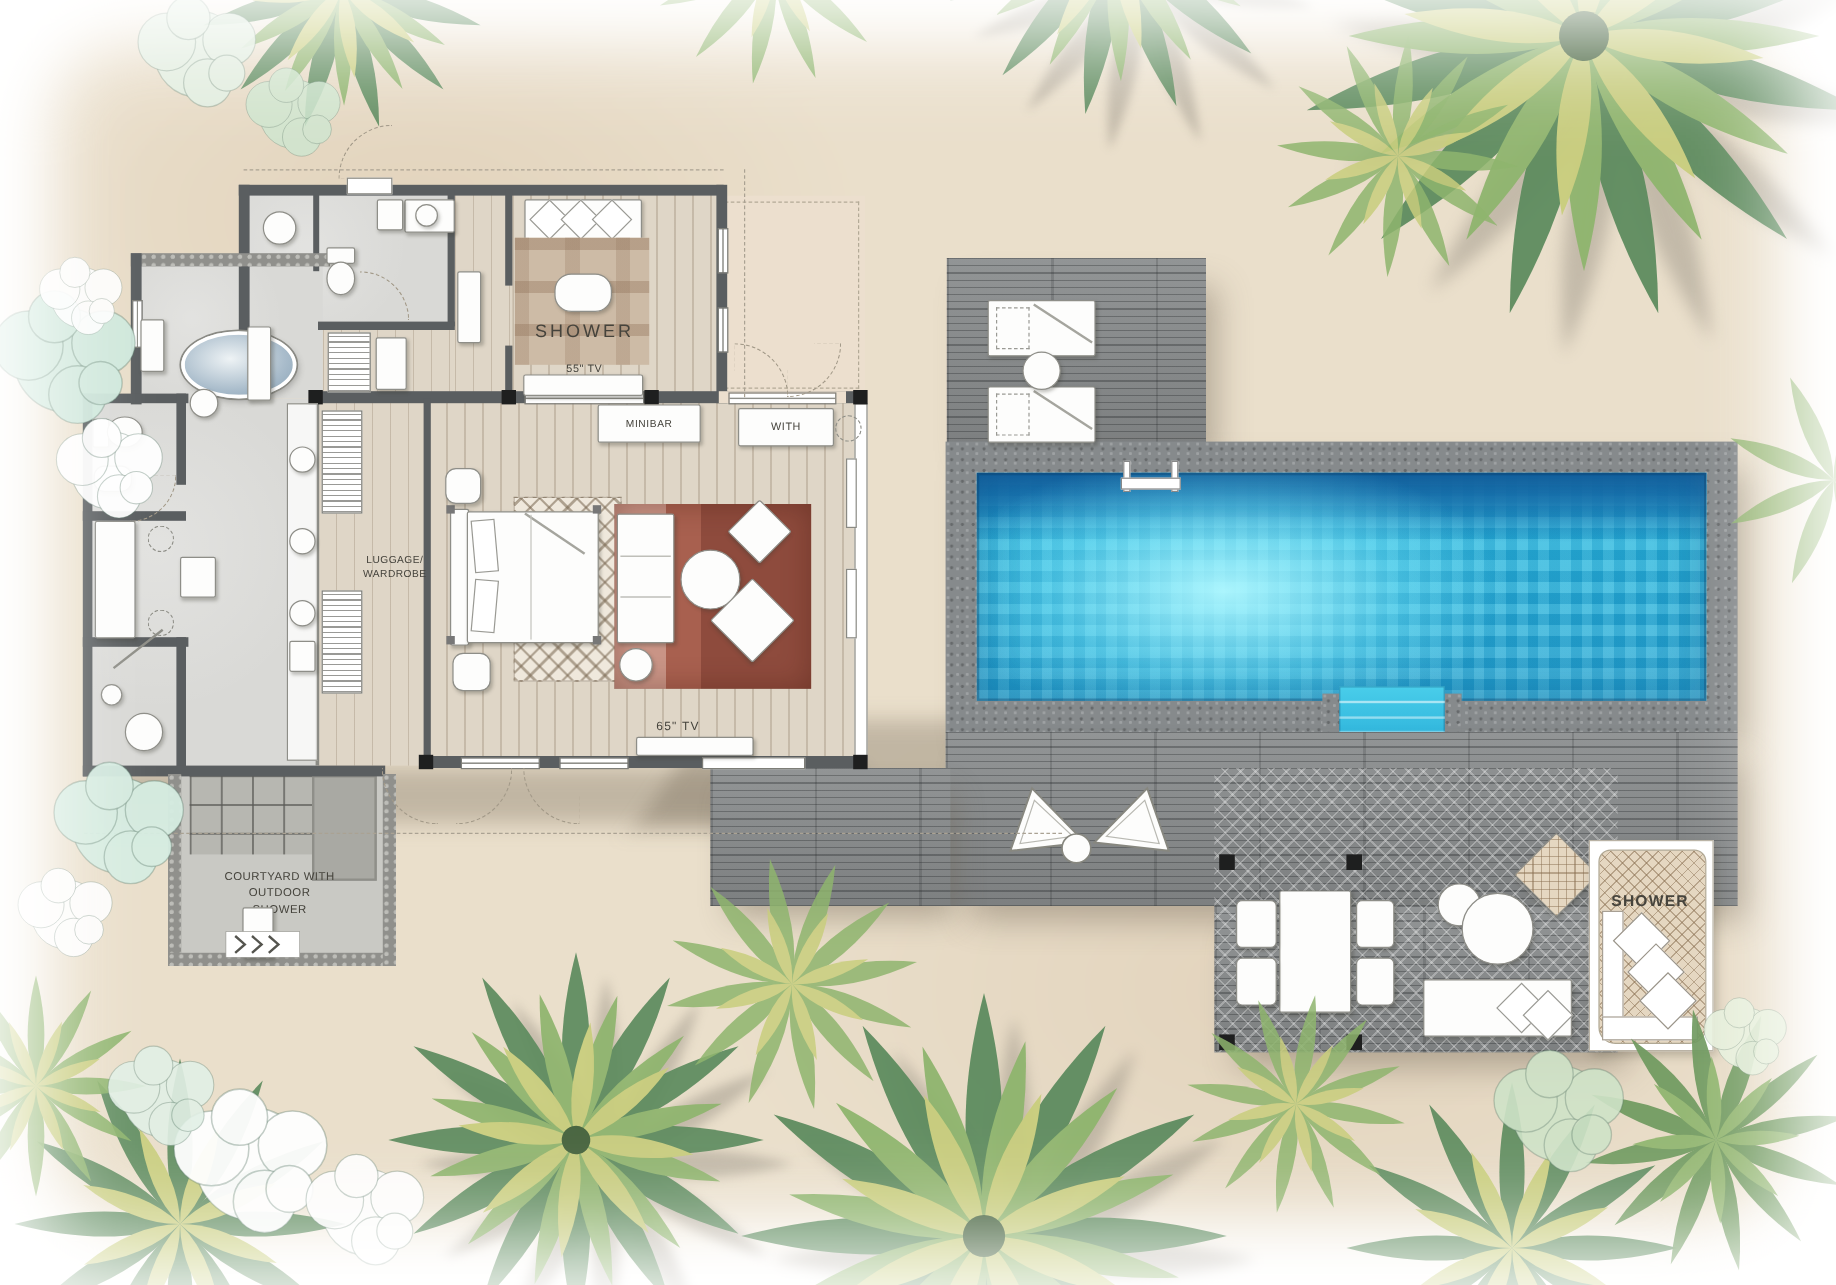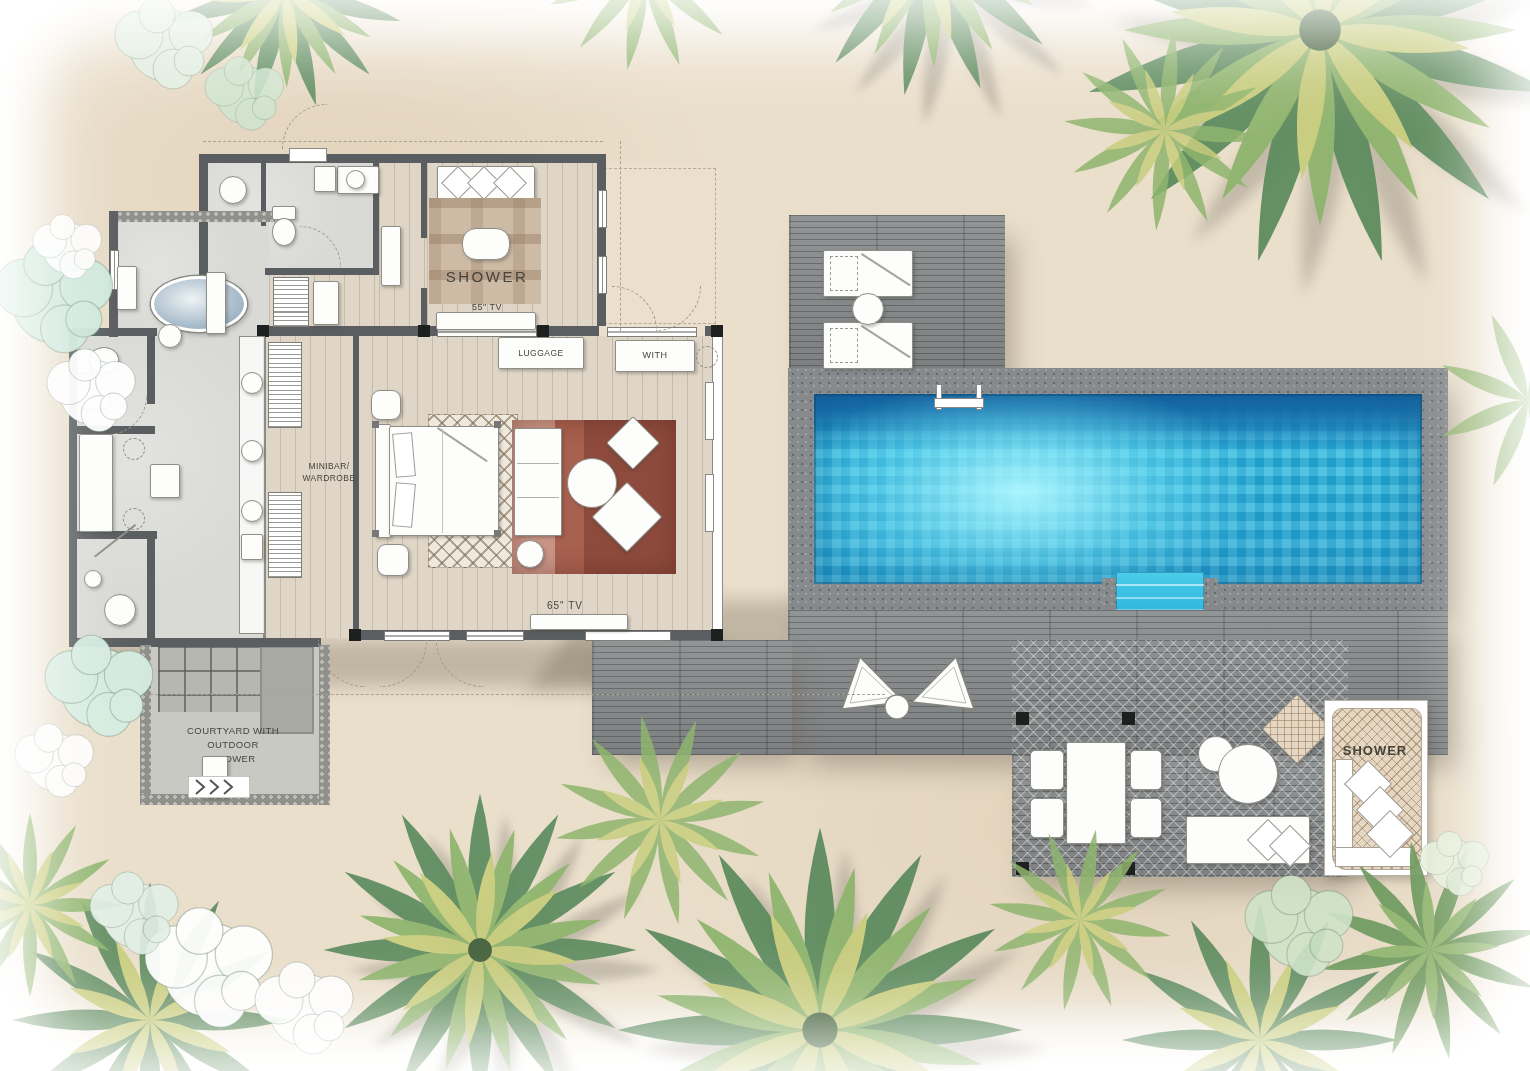--- a/index.html
+++ b/index.html
@@ -288,29 +288,29 @@
   <div class="white-box" style="left:377px;top:544px;width:30px;height:30px;border-radius:9px;"></div>
   <div class="white-box" style="left:514px;top:428px;width:46px;height:106px;">
     <div class="abs" style="left:2px;top:34px;width:42px;height:1.4px;background:#b0b0a9;"></div>
     <div class="abs" style="left:2px;top:68px;width:42px;height:1.4px;background:#b0b0a9;"></div>
   </div>
   <div class="white-box round" style="left:567px;top:458px;width:48px;height:48px;"></div>
   <div class="white-box diamond" style="left:614px;top:424px;width:36px;height:36px;"></div>
   <div class="white-box diamond" style="left:602px;top:492px;width:48px;height:48px;"></div>
   <div class="white-box round" style="left:516px;top:540px;width:26px;height:26px;"></div>
   <div class="white-box" style="left:498px;top:337px;width:84px;height:30px;display:flex;align-items:center;justify-content:center;">
-    <span class="label" style="position:static;font-size:8.5px;letter-spacing:.5px;">LUGGAGE</span>
+    <span class="label" style="position:static;font-size:8.5px;letter-spacing:.5px;">MINIBAR</span>
   </div>
   <div class="white-box" style="left:615px;top:340px;width:78px;height:30px;display:flex;align-items:center;justify-content:center;">
     <span class="label" style="position:static;font-size:9px;letter-spacing:.5px;">WITH</span>
   </div>
   <div class="abs round" style="left:696px;top:346px;width:20px;height:20px;border:1.4px dashed #8f8f88;"></div>
   <div class="label" style="left:505px;top:599px;width:120px;font-size:10px;">65" TV</div>
   <div class="white-box" style="left:530px;top:614px;width:96px;height:14px;"></div>
-  <div class="label ml" style="left:296px;top:460px;width:66px;font-size:8.5px;letter-spacing:.4px;">MINIBAR/
+  <div class="label ml" style="left:296px;top:460px;width:66px;font-size:8.5px;letter-spacing:.4px;">LUGGAGE/
 WARDROBE</div>
 
   <div class="label ml" style="left:153px;top:724px;width:160px;font-size:9.5px;letter-spacing:.4px;">COURTYARD WITH
 OUTDOOR
 SHOWER</div>
   <div class="white-box" style="left:202px;top:756px;width:24px;height:40px;"></div>
   <svg class="abs" style="left:188px;top:776px;" width="62" height="22">
     <rect x="0" y="0" width="62" height="22" fill="#fff" stroke="#8a8a84"></rect>
     <path d="M8 4 L16 11 L8 18 M22 4 L30 11 L22 18 M36 4 L44 11 L36 18" fill="none" stroke="#55554f" stroke-width="2"></path>
   </svg>

